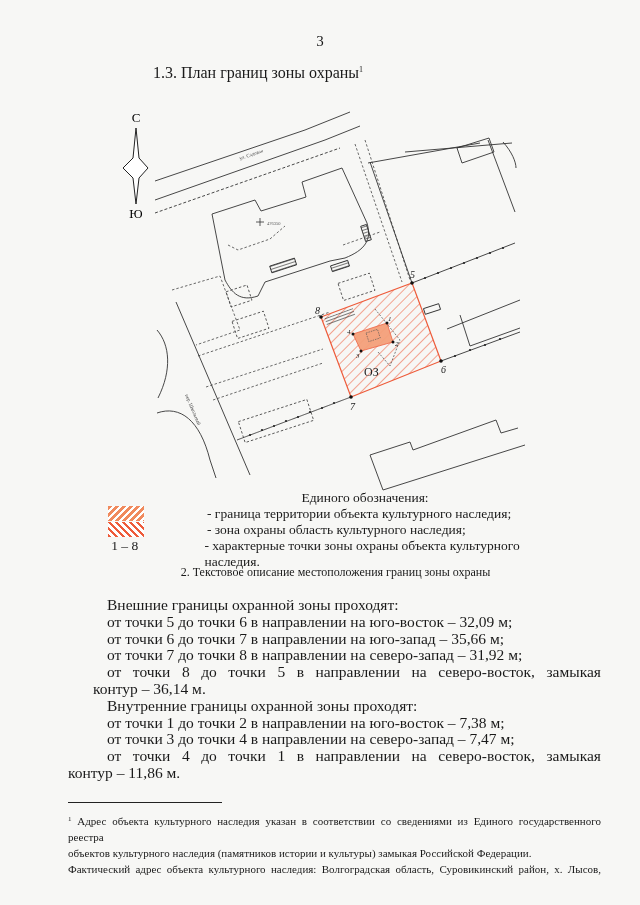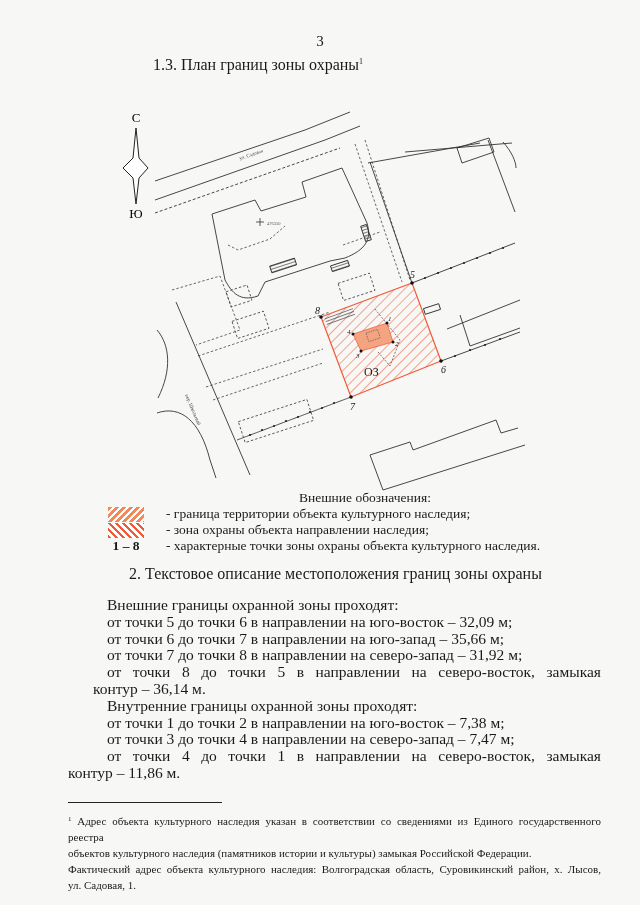--- a/index.html
+++ b/index.html
@@ -1,29 +1,29 @@
 <!DOCTYPE html>
 <html><head>
 <meta charset="utf-8">
 <style>
   html, body { margin: 0; padding: 0; background: #f7f7f5; }
   body { width: 640px; height: 905px; position: relative; overflow: hidden;
          font-family: "Liberation Serif", "DejaVu Serif", serif; color: #1a1a1a; }
   .page-num { position: absolute; top: 33px; left: 0; width: 640px; text-align: center; font-size: 15px; }
-  .title { position: absolute; top: 56px; left: 0; width: 516px; text-align: center; font-size: 16px; }
+  .title { position: absolute; top: 64px; left: 0; width: 516px; text-align: center; font-size: 16px; }
   .title sup { font-size: 8px; vertical-align: 6px; }
   .map { position: absolute; left: 0; top: 0; width: 640px; height: 500px; }
   .legend { position: absolute; top: 490px; left: 100px; width: 460px; font-size: 13.5px; line-height: 16px; }
   .legend-title { text-align: center; padding-left: 70px; }
-  .legend-row { display: flex; align-items: center; height: 16px; }
+  .legend-row { display: flex; height: 16px; gap: 41px; }
   .swatch { width: 36px; height: 15px; margin: 0 22px 0 8px; }
   .sw-territory { background: repeating-linear-gradient(135deg, #f08a5d 0 3px, #ffffff 3px 5px); background-color:#f08a5d; }
   .sw-zone { background: repeating-linear-gradient(45deg, #ee5b3a 0 2.5px, #ffffff 2.5px 5px); }
-  .legend-code { width: 52px; text-align: center; margin-right: 14px; font-size: 13.5px; font-weight: bold; }
-  .section-title { position: absolute; top: 565px; left: 0; width: 635px; text-align: center; font-size: 16px; padding-left: 36px; box-sizing: border-box; }
+  .legend-code { width: 52px; text-align: center; margin-right: 14px; font-size: 13.5px; }
+  .section-title { position: absolute; top: 565px; left: 0; width: 635px; text-align: center; font-size: 12px; padding-left: 36px; box-sizing: border-box; }
   .body-text { position: absolute; top: 597px; left: 107px; width: 494px; font-size: 15.5px; line-height: 16.8px; }
   .body-text p { margin: 0; }
   .just { text-align: justify; text-align-last: justify; }
   .cont { margin-left: -14px !important; }
   .footnote-rule { position: absolute; top: 802px; left: 68px; width: 154px; border-top: 1px solid #222; }
   .footnote { position: absolute; top: 811px; left: 68px; width: 533px; font-size: 11px; line-height: 16px; }
   .footnote p { margin: 0; }
   .footnote .j { text-align: justify; text-align-last: justify; }
   .footnote sup { font-size: 7px; vertical-align: 4px; }
 </style>
@@ -157,28 +157,28 @@
     <text x="347" y="334" font-size="7">4</text>
     <text x="410" y="278" font-size="10">5</text>
     <text x="441" y="373" font-size="10">6</text>
     <text x="350" y="410" font-size="10">7</text>
     <text x="315" y="314" font-size="10">8</text>
   </g>
   <text x="364" y="376" font-size="12" font-family="Liberation Serif, serif" fill="#222">ОЗ</text>
 </svg>
 
 <div class="legend">
-  <div class="legend-title">Внешние обозначения:</div>
+  <div class="legend-title">Единого обозначения:</div>
   <div class="legend-row">
     <div class="swatch sw-territory"></div>
     <span>- граница территории объекта культурного наследия;</span>
   </div>
   <div class="legend-row">
     <div class="swatch sw-zone"></div>
-    <span>- зона охраны объекта направлении наследия;</span>
+    <span>- зона охраны область культурного наследия;</span>
   </div>
   <div class="legend-row">
     <span class="legend-code">1 – 8</span>
     <span>- характерные точки зоны охраны объекта культурного наследия.</span>
   </div>
 </div>
 
 <div class="section-title">2. Текстовое описание местоположения границ зоны охраны</div>
 
 <div class="body-text">
@@ -193,14 +193,13 @@
   <p>от точки 3 до точки 4 в направлении на северо-запад – 7,47 м;</p>
   <p class="just">от точки 4 до точки 1 в направлении на северо-восток, замыкая</p>
   <p style="margin-left:-39px">контур – 11,86 м.</p>
 </div>
 
 <div class="footnote-rule"></div>
 <div class="footnote">
   <p class="j"><sup>1</sup> <span>Адрес объекта культурного наследия указан в соответствии со сведениями из Единого государственного реестра</span></p>
   <p>объектов культурного наследия (памятников истории и культуры) замыкая Российской Федерации.</p>
   <p class="j">Фактический адрес объекта культурного наследия: Волгоградская область, Суровикинский район, х. Лысов,</p>
-  <p>ул. Садовая, 1.</p>
 </div>
 
 </body></html>

